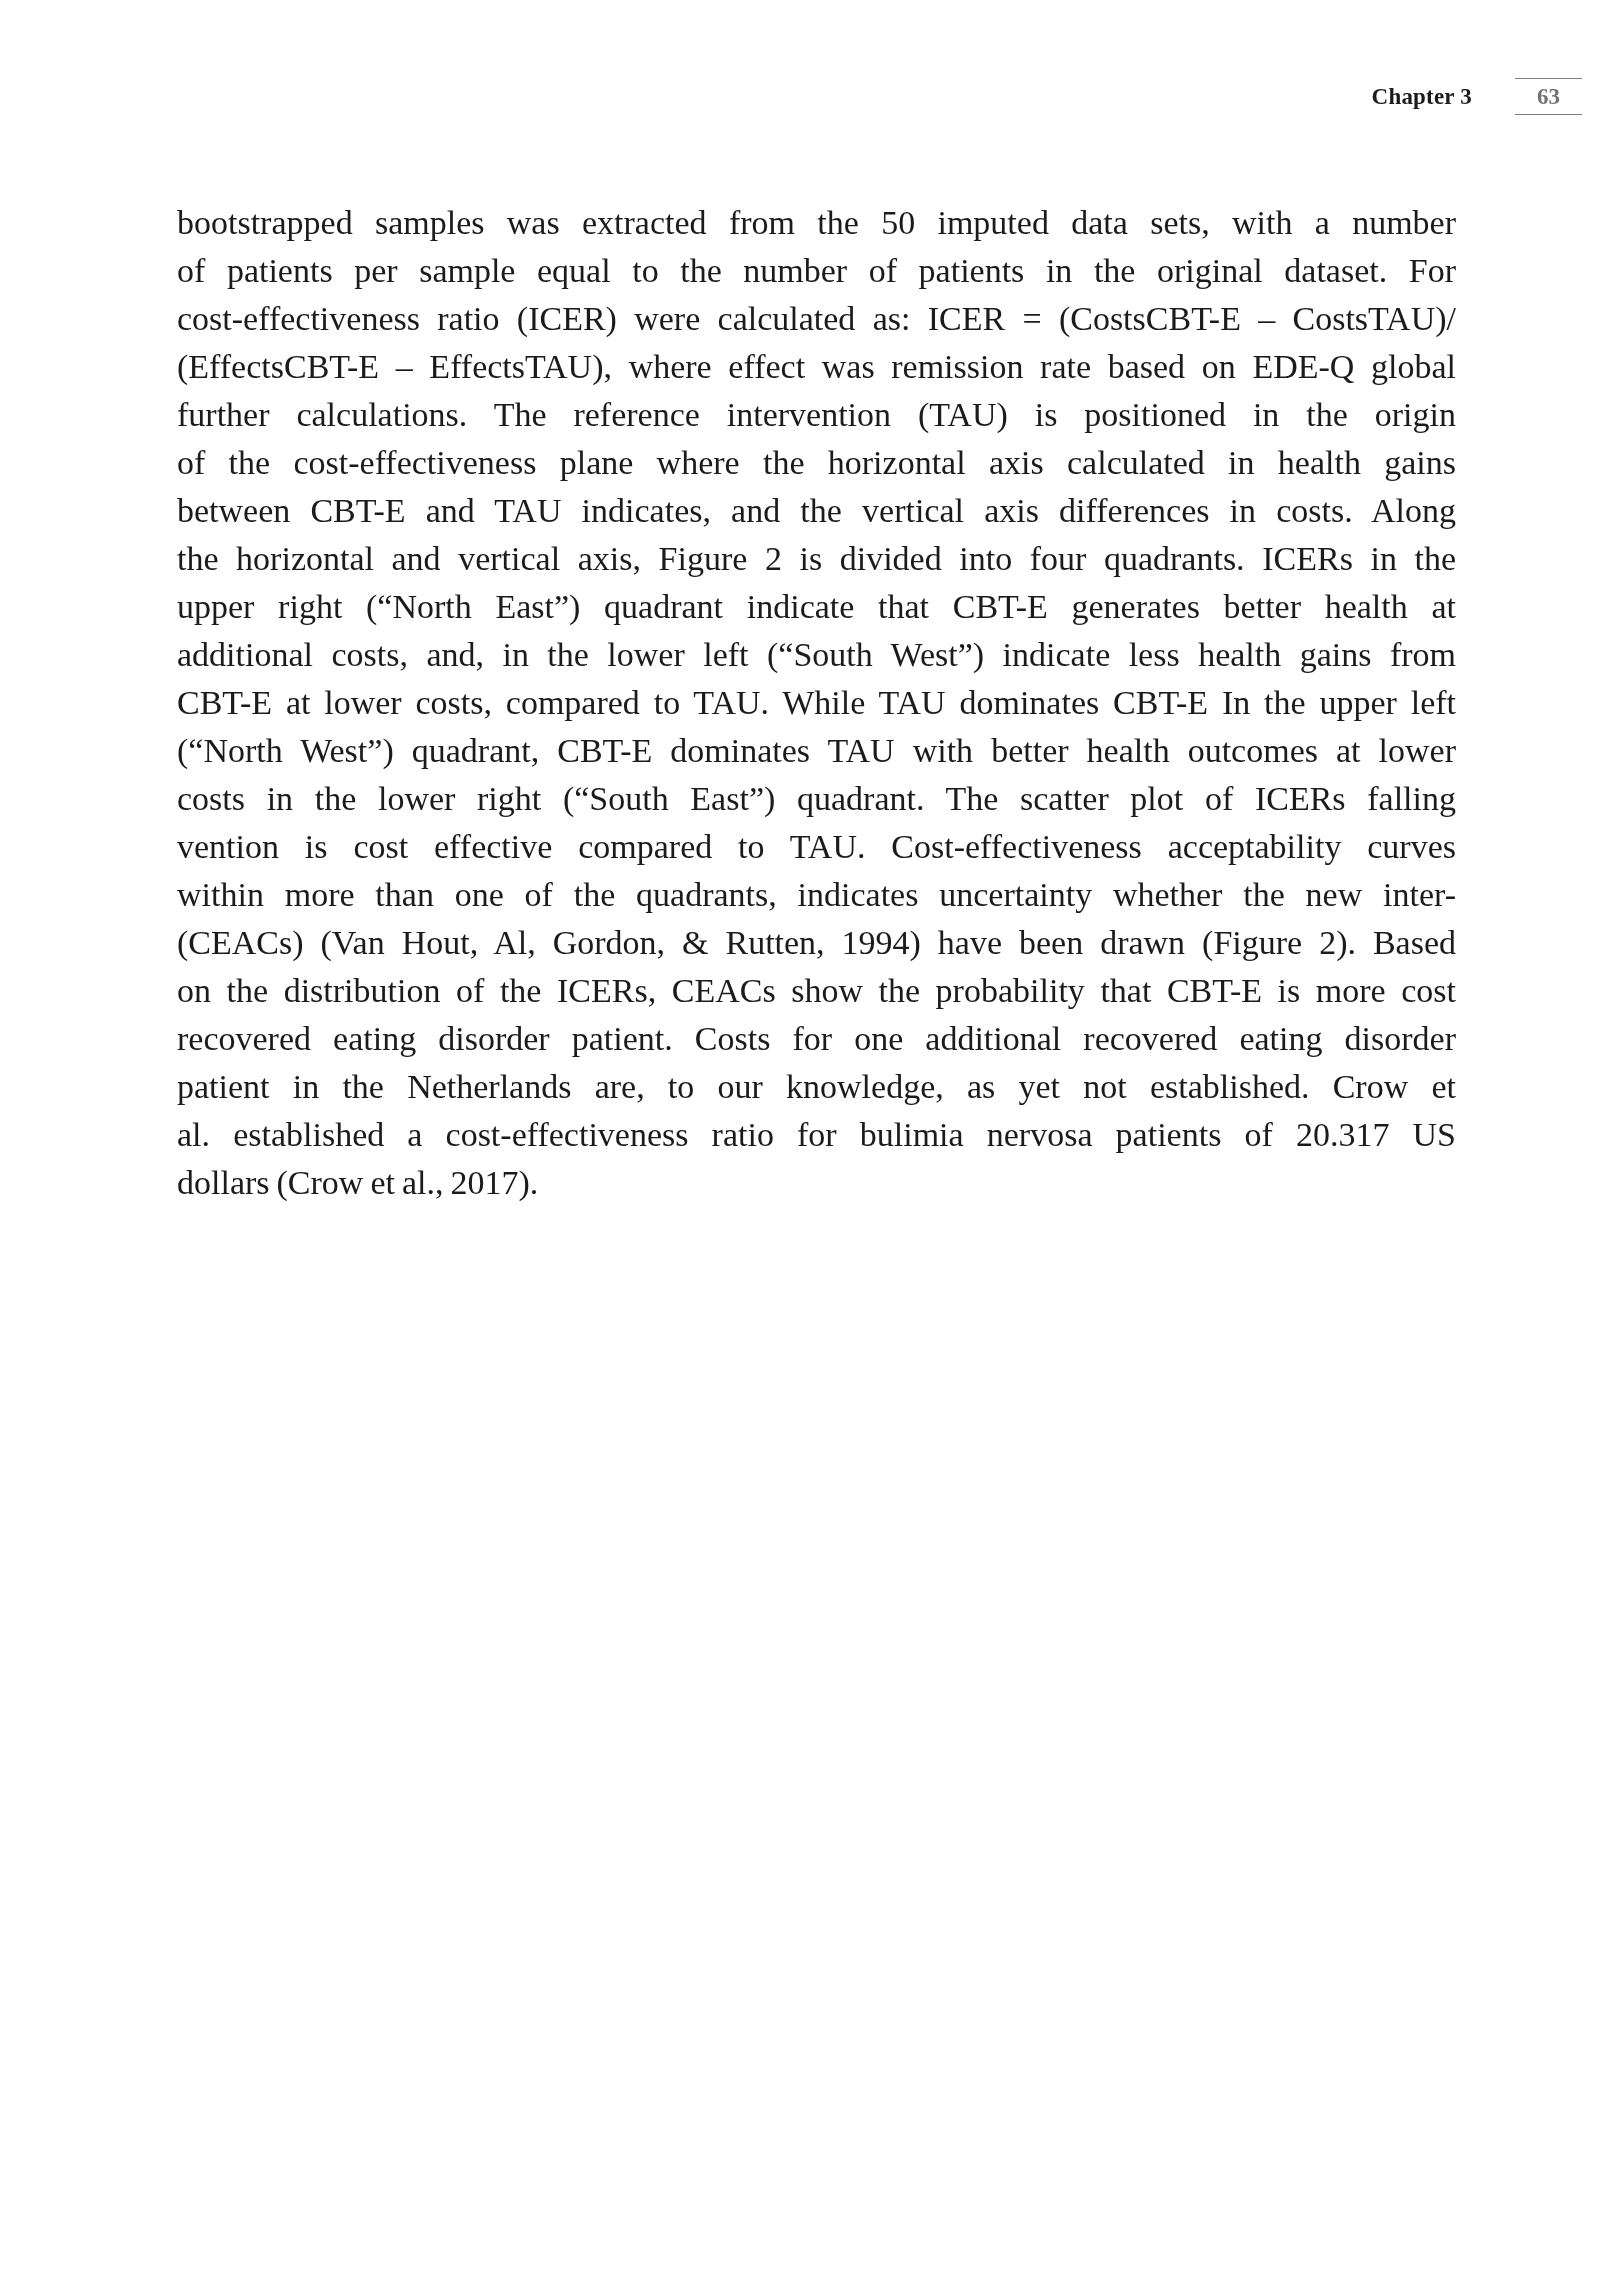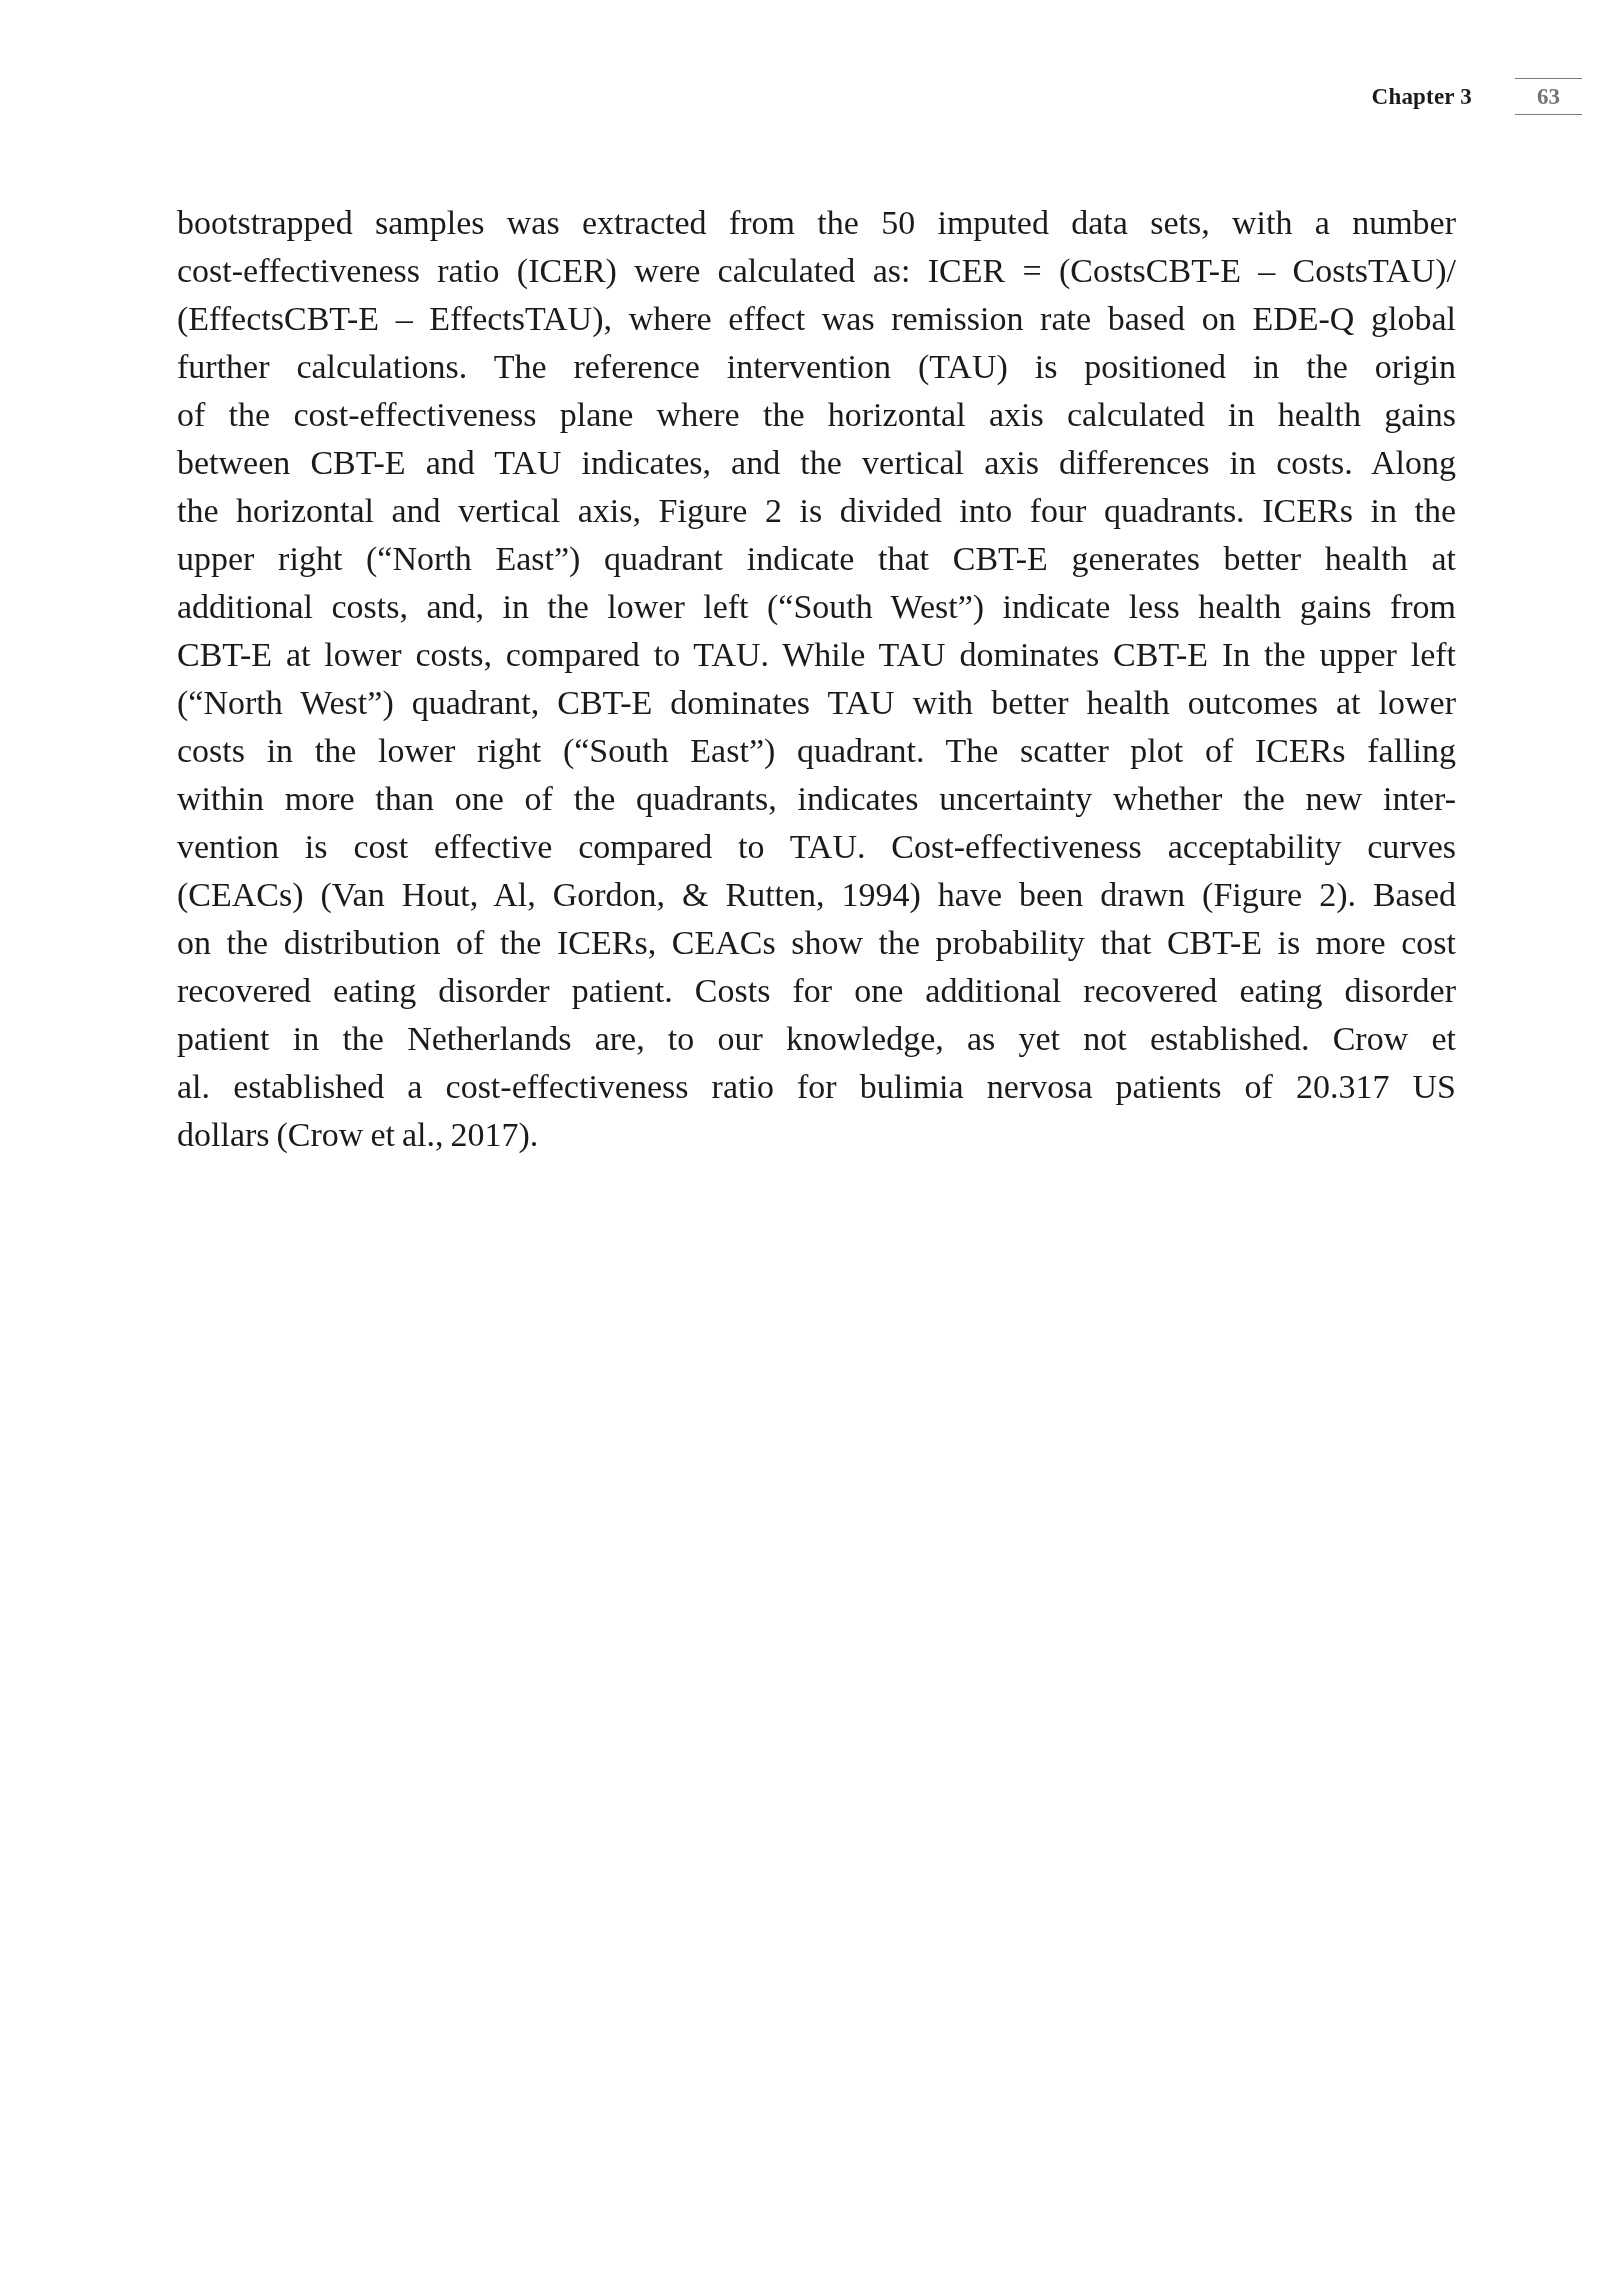--- a/index.html
+++ b/index.html
@@ -63,33 +63,34 @@
 </head>
 <body>
 
 <header class="page-header">
   <span class="chapter-label">Chapter 3</span>
   <span class="page-number-box">63</span>
 </header>
 
 <main class="body-text">
     <div class="body-line">bootstrapped samples was extracted from the 50 imputed data sets, with a number</div>
+    <div class="body-line">of patients per sample equal to the number of patients in the original dataset. For</div>
     <div class="body-line">cost-effectiveness ratio (ICER) were calculated as: ICER = (CostsCBT-E – CostsTAU)/</div>
     <div class="body-line">(EffectsCBT-E – EffectsTAU), where effect was remission rate based on EDE-Q global</div>
     <div class="body-line">further calculations. The reference intervention (TAU) is positioned in the origin</div>
     <div class="body-line">of the cost-effectiveness plane where the horizontal axis calculated in health gains</div>
     <div class="body-line">between CBT-E and TAU indicates, and the vertical axis differences in costs. Along</div>
     <div class="body-line">the horizontal and vertical axis, Figure 2 is divided into four quadrants. ICERs in the</div>
     <div class="body-line">upper right (“North East”) quadrant indicate that CBT-E generates better health at</div>
     <div class="body-line">additional costs, and, in the lower left (“South West”) indicate less health gains from</div>
     <div class="body-line">CBT-E at lower costs, compared to TAU. While TAU dominates CBT-E In the upper left</div>
     <div class="body-line">(“North West”) quadrant, CBT-E dominates TAU with better health outcomes at lower</div>
     <div class="body-line">costs in the lower right (“South East”) quadrant. The scatter plot of ICERs falling</div>
+    <div class="body-line">vention is cost effective compared to TAU. Cost-effectiveness acceptability curves</div>
     <div class="body-line">within more than one of the quadrants, indicates uncertainty whether the new inter-</div>
-    <div class="body-line">vention is cost effective compared to TAU. Cost-effectiveness acceptability curves</div>
     <div class="body-line">(CEACs) (Van Hout, Al, Gordon, &amp; Rutten, 1994) have been drawn (Figure 2). Based</div>
     <div class="body-line">on the distribution of the ICERs, CEACs show the probability that CBT-E is more cost</div>
     <div class="body-line">recovered eating disorder patient. Costs for one additional recovered eating disorder</div>
     <div class="body-line">patient in the Netherlands are, to our knowledge, as yet not established. Crow et</div>
     <div class="body-line">al. established a cost-effectiveness ratio for bulimia nervosa patients of 20.317 US</div>
     <div class="body-line">dollars (Crow et al., 2017).</div>
   </main>
 
 
 </body></html>

